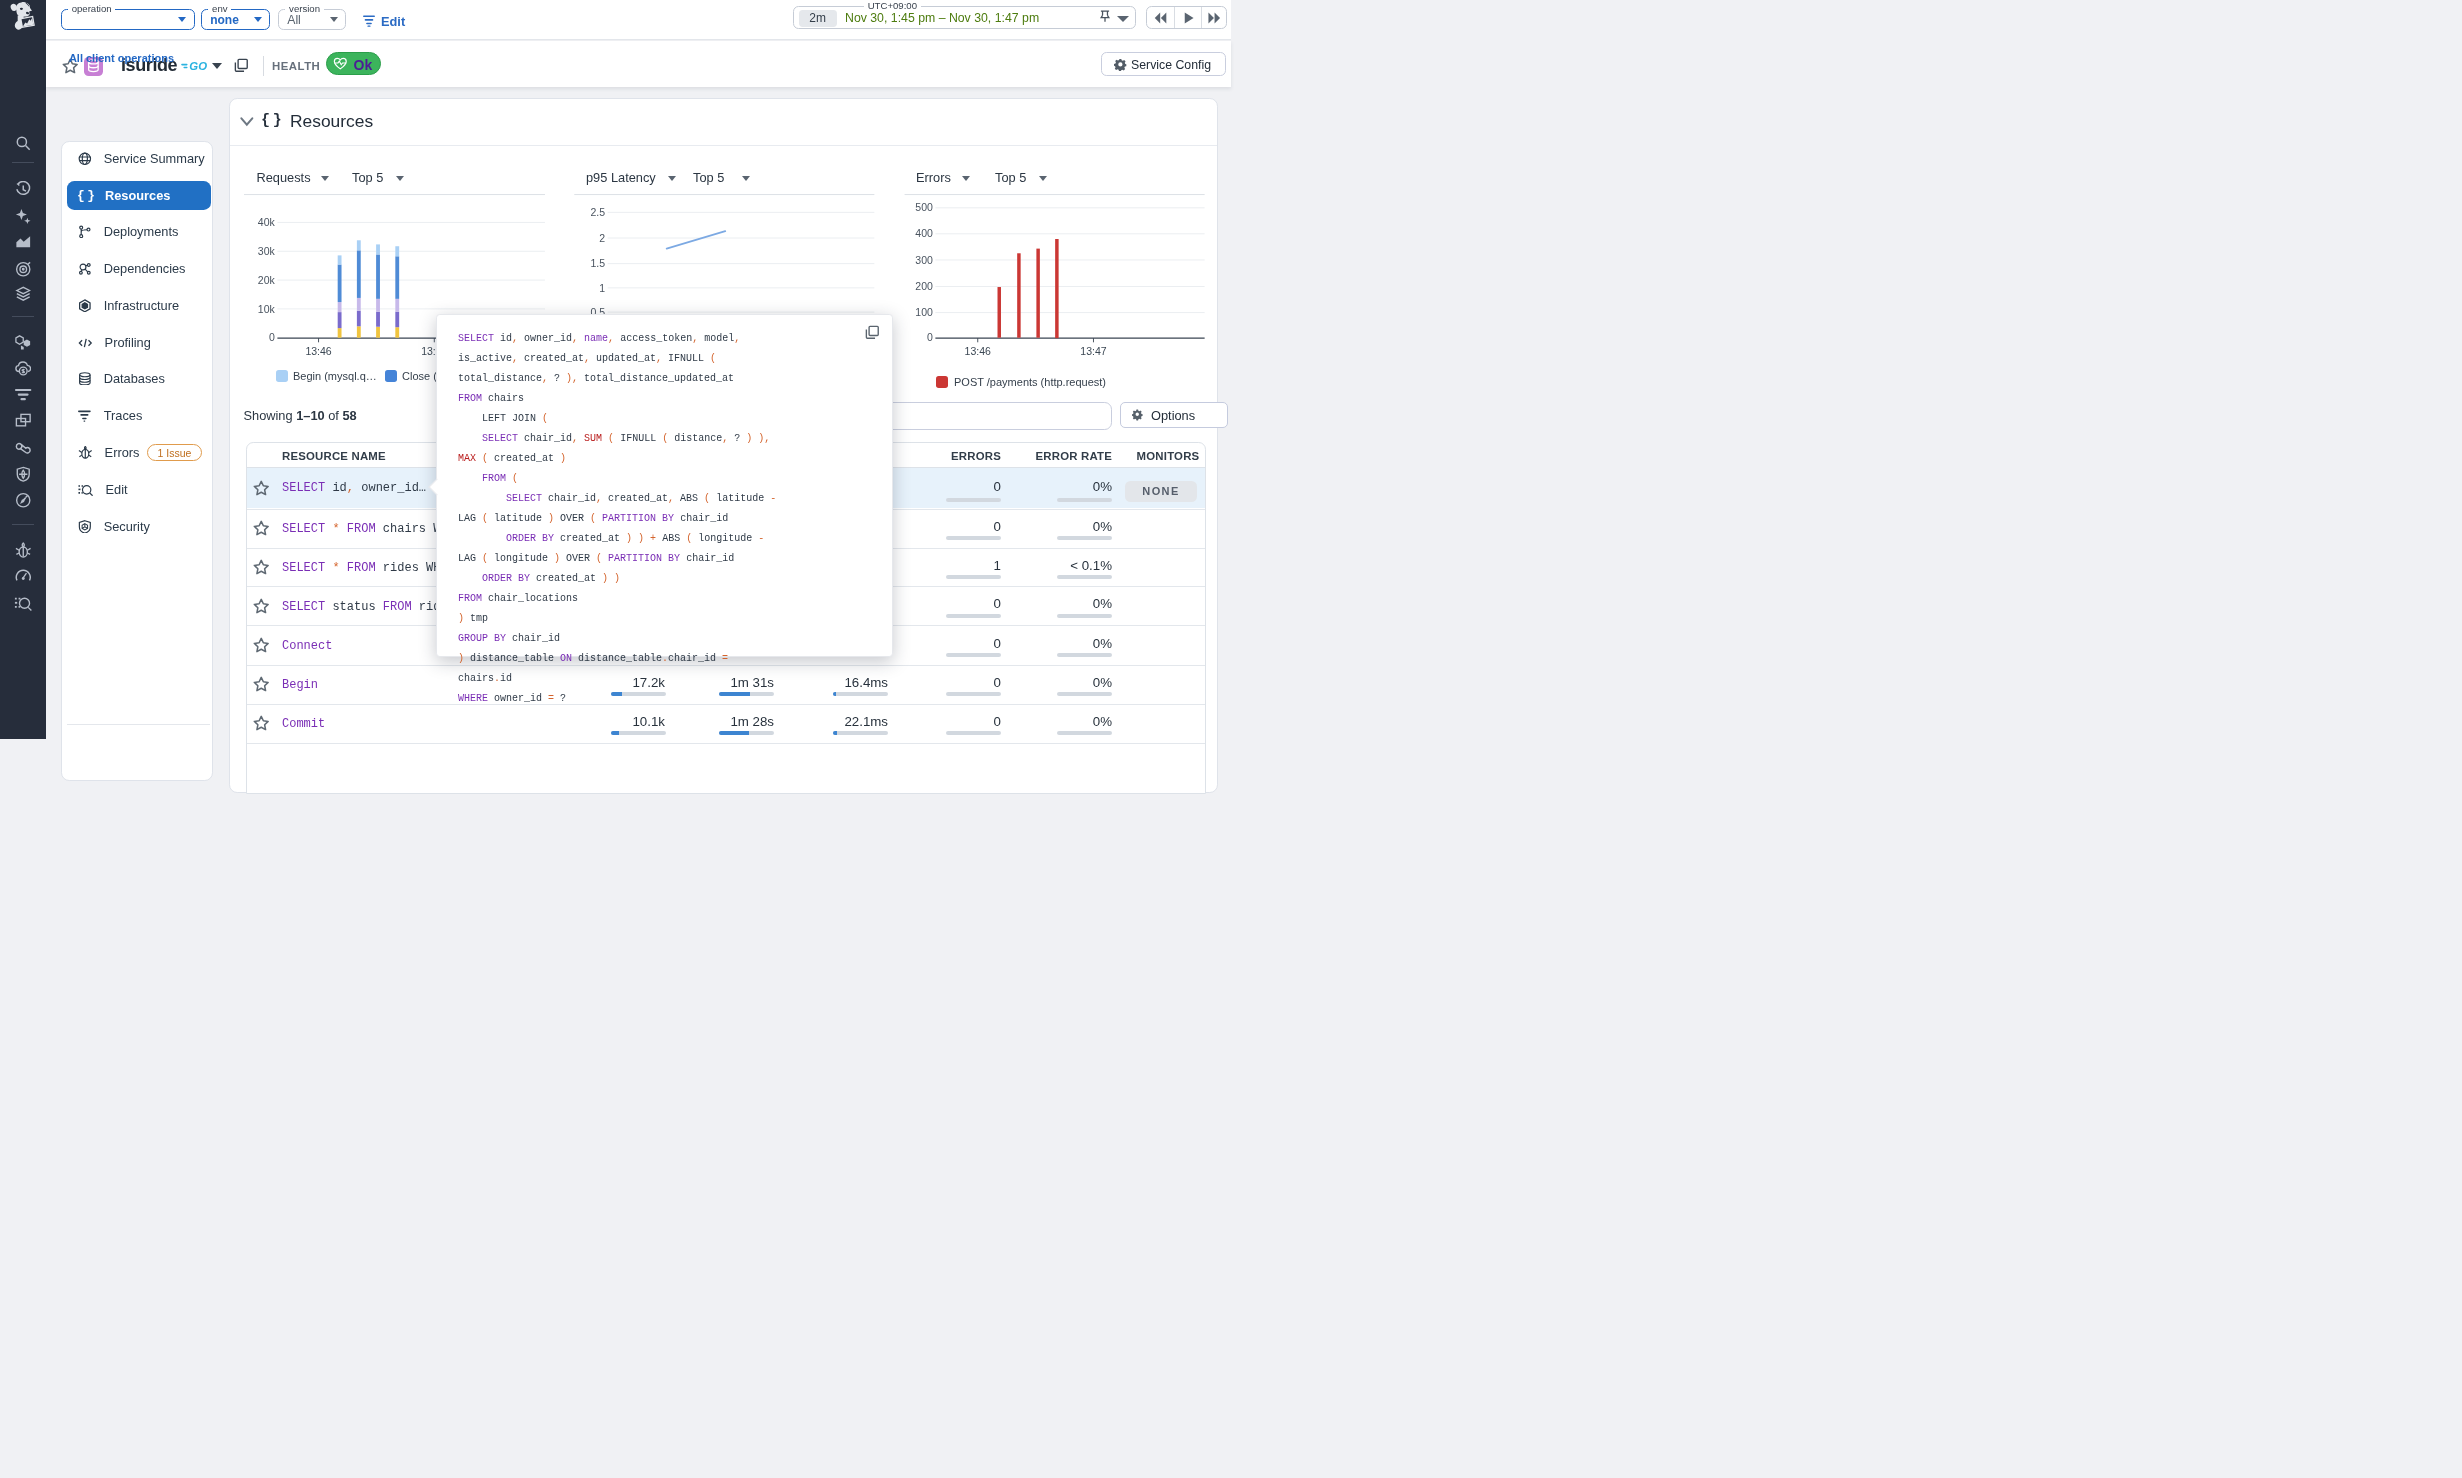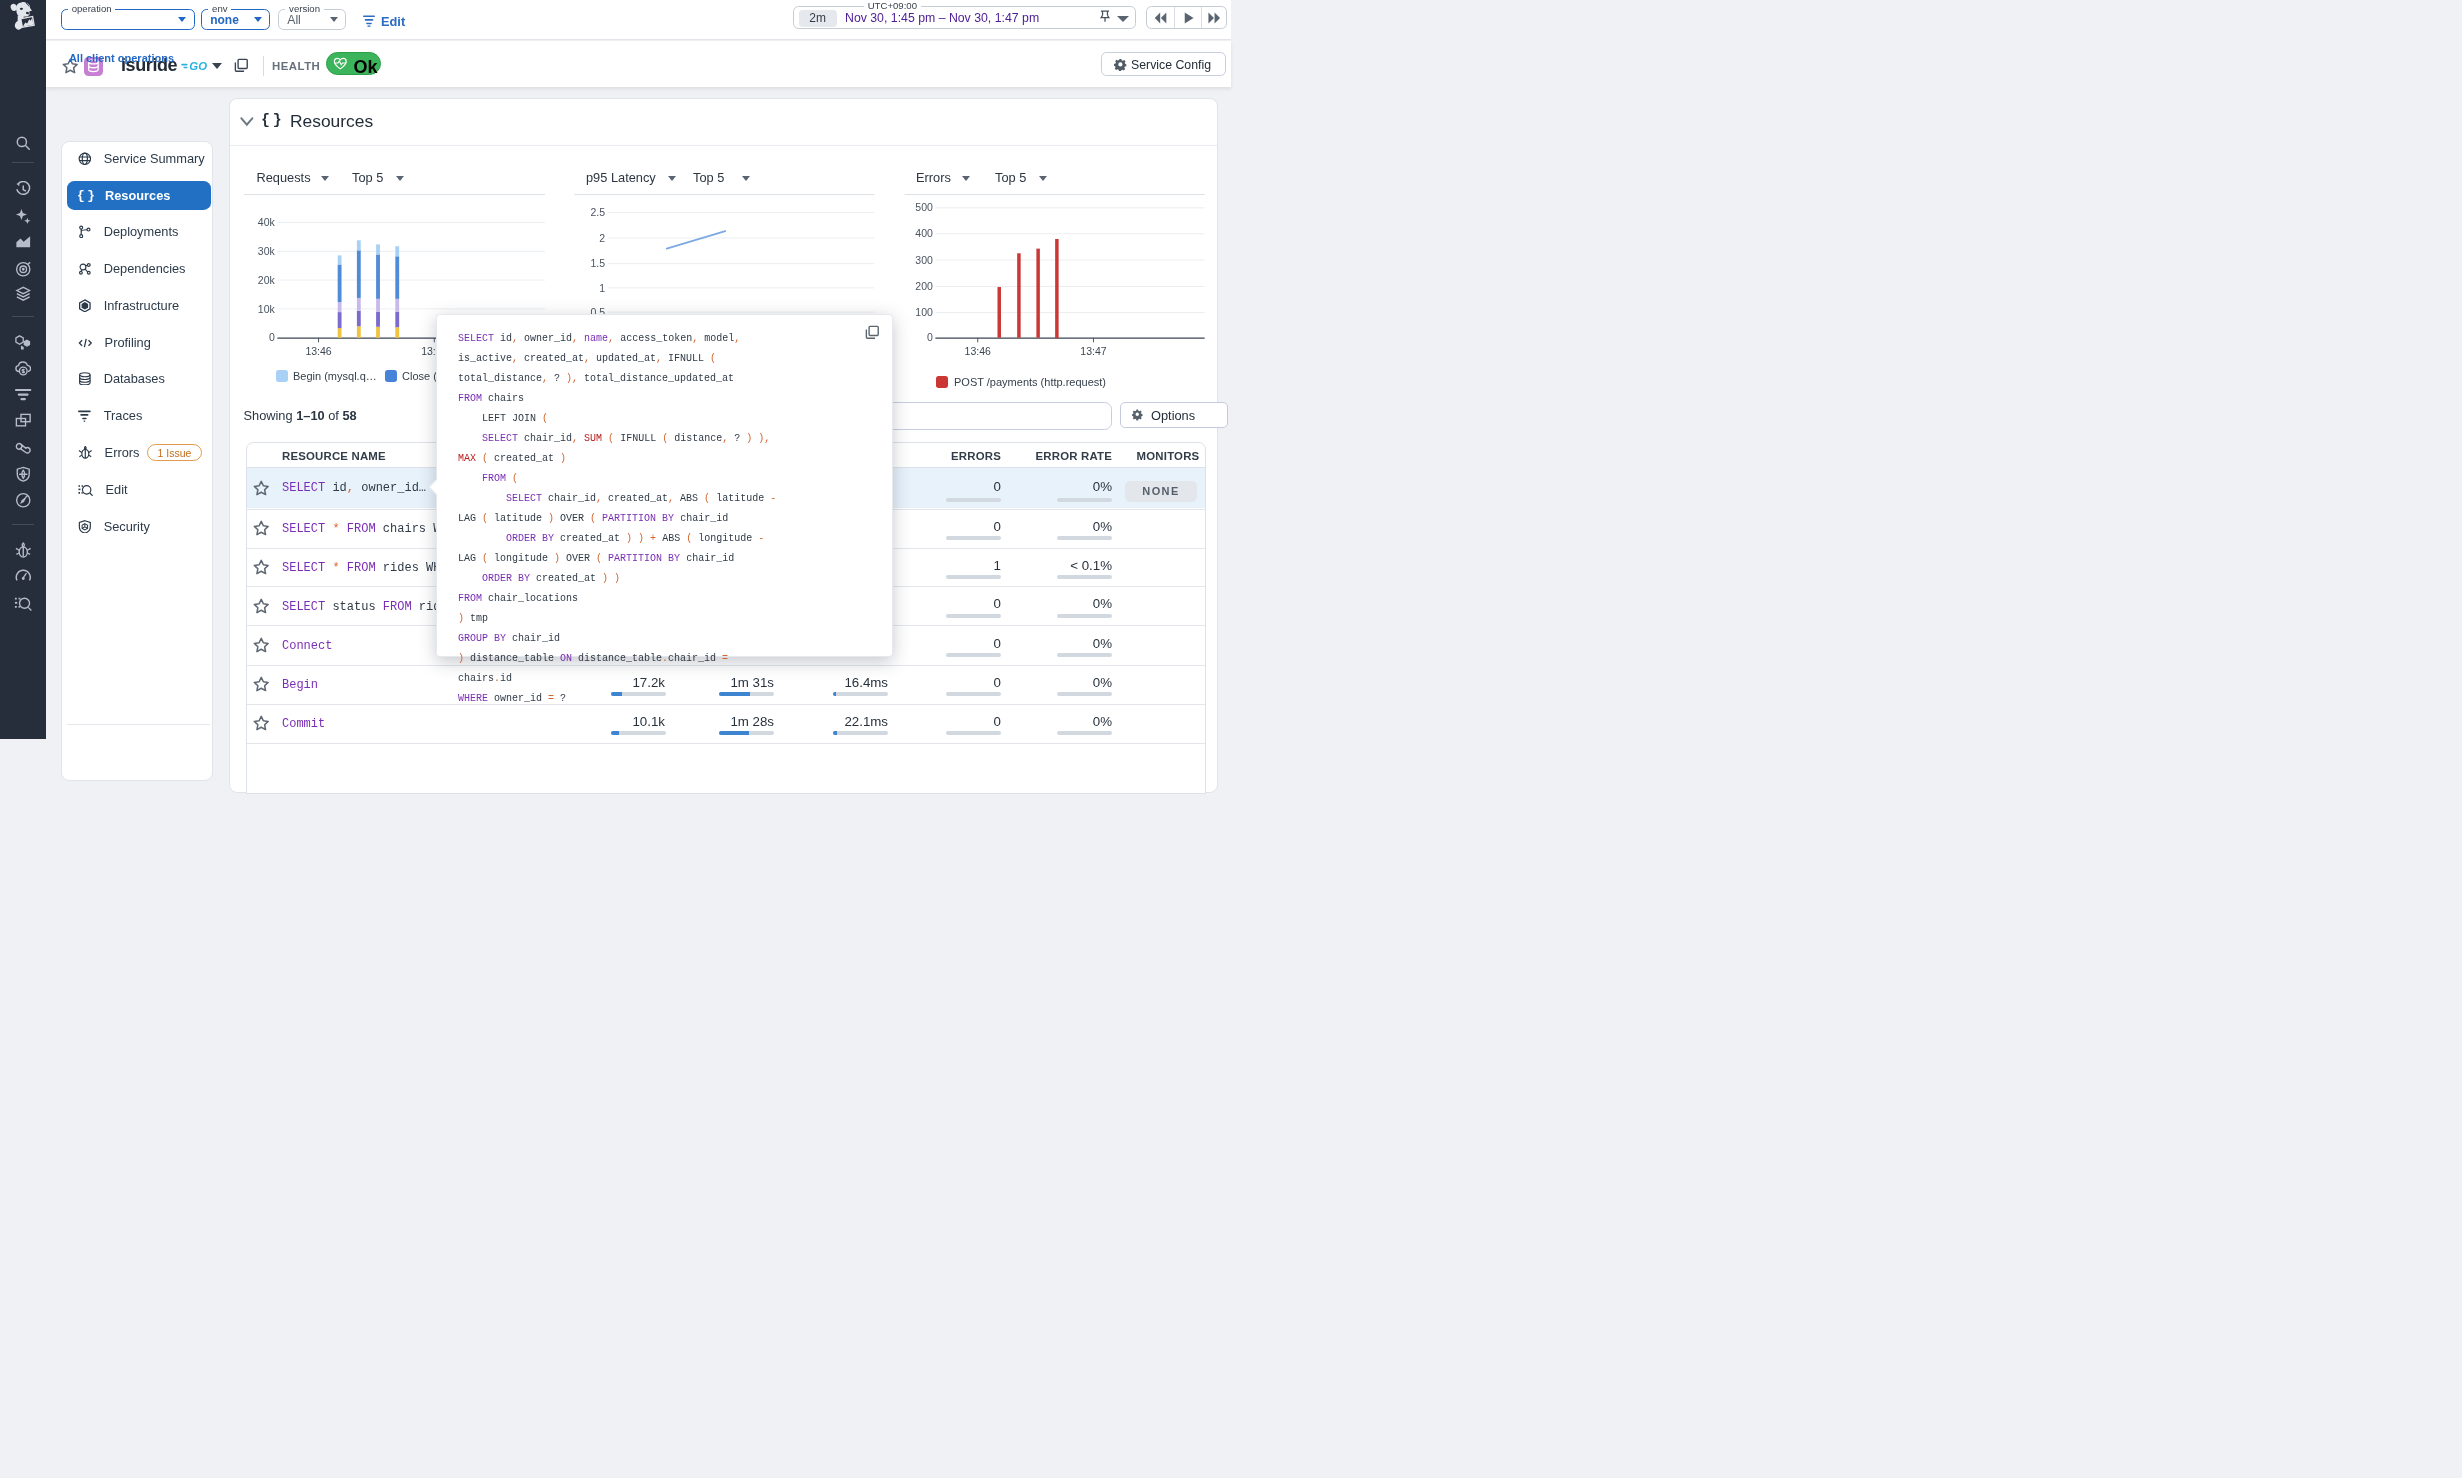--- a/index.html
+++ b/index.html
@@ -139,21 +139,21 @@
   <svg class="abs" style="left:317px;top:14.6px" width="12" height="12" viewBox="0 0 13 13" fill="#2b6bc4">
       <rect x="0" y="0.5" width="13" height="1.8" rx="0.9"></rect>
       <rect x="1.8" y="4.4" width="9.4" height="1.8" rx="0.9"></rect>
       <rect x="3.4" y="8.3" width="6.2" height="1.8" rx="0.9"></rect>
       <rect x="4.8" y="11.4" width="3.4" height="1.4" rx="0.7"></rect>
     </svg>
   <span class="abs" style="left:335px;top:13.7px;font-size:12.8px;font-weight:600;color:#2b6bc4;">Edit</span>
   <div class="abs" style="left:747px;top:6.4px;width:343px;height:23px;border:0.9px solid #c6ccd6;border-radius:5.5px;">
     <span class="fldlg" style="left:70px;">UTC+09:00</span>
     <div class="abs" style="left:4.6px;top:2.3px;width:38px;height:17.4px;background:#e5e8ec;border-radius:3.7px;text-align:center;font-size:12px;color:#333d49;line-height:17.4px;">2m</div>
-    <span class="abs" style="left:51px;top:3.2px;font-size:12.3px;color:#4c1d95;">Nov 30, 1:45 pm – Nov 30, 1:47 pm</span>
+    <span class="abs" style="left:51px;top:3.2px;font-size:12.3px;color:#4d7c0f;">Nov 30, 1:45 pm – Nov 30, 1:47 pm</span>
     <svg class="abs" style="left:306px;top:2.7px" width="10" height="12.8" viewBox="0 0 11 14" fill="none" stroke="#49535e" stroke-width="1.4">
         <path d="M1 1.2 L10 1.2 M2.8 1.2 L2.8 5.8 M8.2 1.2 L8.2 5.8 M2.8 5.8 L1.2 8.4 L9.8 8.4 L8.2 5.8 M5.5 8.4 L5.5 13"></path>
       </svg>
     <span class="caret abs" style="left:323px;top:8.2px;border-left-width:6.4px;border-right-width:6.4px;border-top-width:6.9px;"></span>
   </div>
   <div class="abs" style="left:1100px;top:6.4px;width:81px;height:23px;border:0.9px solid #c6ccd6;border-radius:5.5px;">
     <div class="abs" style="left:27px;top:0;width:0.9px;height:21px;background:#d9dde3;"></div>
     <div class="abs" style="left:54px;top:0;width:0.9px;height:21px;background:#d9dde3;"></div>
     <svg class="abs" style="left:7.3px;top:4.6px" width="12.8" height="12" viewBox="0 0 14 13" fill="#5a6470">
         <path d="M6.8 0.5 L6.8 12.5 L0.8 6.5 Z"></path>
@@ -193,21 +193,21 @@
       <rect x="4.5" y="1.5" width="10" height="10" rx="1"></rect>
       <path d="M11 14.5 L2.5 14.5 C1.9 14.5 1.5 14.1 1.5 13.5 L1.5 5"></path>
     </svg>
   <div class="abs" style="left:217px;top:15px;width:0.9px;height:20px;background:#d7dbe1;"></div>
   <span class="abs" style="left:226px;top:19px;font-size:11.4px;font-weight:bold;color:#67707c;letter-spacing:0.5px;">HEALTH</span>
   <div class="abs" style="left:280px;top:11.4px;width:55px;height:23px;background:#3cb45c;border:0.9px solid #2b9e4a;border-radius:12px;">
     <svg style="position:absolute;left:6.4px;top:4.1px" width="14.6" height="13.7" viewBox="0 0 16 15" fill="none" stroke="#fff" stroke-width="1.3">
         <path d="M8 13 C4 10 1.5 7.5 1.5 4.8 C1.5 2.8 3 1.5 4.8 1.5 C6.1 1.5 7.3 2.2 8 3.3 C8.7 2.2 9.9 1.5 11.2 1.5 C13 1.5 14.5 2.8 14.5 4.8 C14.5 7.5 12 10 8 13 Z"></path>
         <path d="M1.5 6.5 L5.5 6.5 L7 4.5 L9 8.5 L10.5 6.5 L14.5 6.5" stroke-width="1.2"></path>
       </svg>
-    <span style="position:absolute;left:26.5px;top:3.7px;font-size:18px;font-weight:600;color:#000000;">Ok</span>
+    <span style="position:absolute;left:26.5px;top:3.7px;font-size:14px;font-weight:600;color:#4c1d95;">Ok</span>
   </div>
   <div class="abs" style="left:1055px;top:11px;width:125px;height:24px;border:0.9px solid #c9cede;border-radius:5.5px;background:#fff;">
     <svg style="position:absolute;left:12px;top:5.5px" width="12.8" height="12.8" viewBox="0 0 14 14" fill="#525c66">
         <path d="M7 4.5 A2.5 2.5 0 1 0 7 9.5 A2.5 2.5 0 1 0 7 4.5 Z M5.9 0.5 L8.1 0.5 L8.5 2.2 L9.9 2.8 L11.5 1.9 L13.1 3.5 L12.2 5.1 L12.8 6.5 L14 6.9 L14 9.1 L12.3 9.5 L11.7 10.9 L12.6 12.5 L11 14.1 L9.4 13.2 L8 13.8 L7.6 15 L5.4 15 L5 13.3 L3.6 12.7 L2 13.6 L0.4 12 L1.3 10.4 L0.7 9 L-0.5 8.6 L-0.5 6.4 L1.2 6 L1.8 4.6 L0.9 3 L2.5 1.4 L4.1 2.3 L5.5 1.7 Z" transform="scale(0.93) translate(0.5,-0.6)"></path>
       </svg>
     <span style="position:absolute;left:29px;top:4.6px;font-size:12.3px;color:#232d38;">Service Config</span>
   </div>
 </div>
 
 <div class="abs" style="left:61px;top:141px;width:152px;height:640px;background:#fff;border:0.9px solid #dfe3ea;border-radius:8.2px;">

